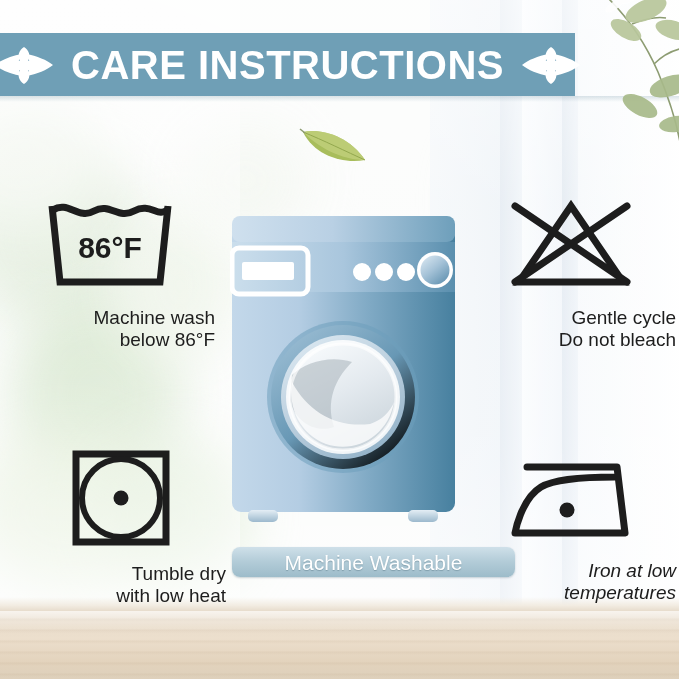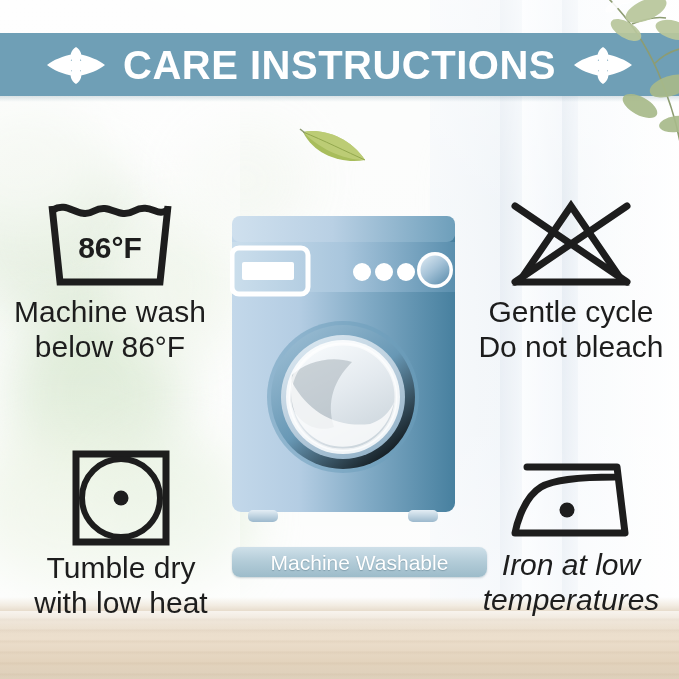--- a/index.html
+++ b/index.html
@@ -19,56 +19,56 @@
     position:absolute; left:0; right:0; bottom:0; height:68px;
     background:linear-gradient(180deg,#efe6da 0%, #e8dbc9 14%, #ecdfcd 40%, #e3d3bd 74%, #ded0bb 100%);
   }
   #floor-edge {
     position:absolute; left:0; right:0; bottom:68px; height:14px;
     background:linear-gradient(180deg,rgba(255,255,255,0) 0%, #f2ece2 60%, #e7dccc 100%);
   }
 
   
   #banner {
-    position:absolute; left:0; top:33px; width:679px; height:63px;
+    position:absolute; left:0; top:33px; width:575px; height:63px;
     background:#6f9fb6; z-index:6;
     display:flex; align-items:center; justify-content:center; gap:18px;
   }
   #banner-title {
     color:#ffffff; font-size:40px; font-weight:bold;
     letter-spacing:0.5px; line-height:1; white-space:nowrap;
     font-family:"Liberation Sans", sans-serif;
   }
   .orn { width:58px; height:46px; flex:none; }
   #banner-shadow {
     position:absolute; left:0; top:96px; width:679px; height:6px; z-index:5;
     background:linear-gradient(180deg,rgba(90,130,150,0.22),rgba(90,130,150,0));
   }
 
   
   .foliage { position:absolute; z-index:7; }
   #leaf-float { position:absolute; left:299px; top:122px; z-index:4; }
 
   
-  .sym-block { position:absolute; z-index:4; text-align:center; width:210px; }
+  .sym-block { position:absolute; z-index:4; text-align:right; width:210px; }
   .sym-ico { display:flex; justify-content:center; align-items:flex-end; }
   .sym-cap {
-    font-size:30px; color:#1d1d1d; line-height:1.17;
-    margin-top:2px; white-space:pre-line;
+    font-size:19px; color:#1d1d1d; line-height:1.17;
+    margin-top:15px; white-space:pre-line;
     font-family:"Liberation Sans", sans-serif;
   }
   #block-wash   { left:5px;   top:196px; }
   #block-bleach { left:466px; top:196px; }
   #block-dry    { left:16px;  top:448px; }
   #block-iron   { left:466px; top:455px;font-style:italic; }
 
   
   #machine { position:absolute; left:230px; top:212px; width:227px; height:325px; z-index:5; }
   #badge {
-    position:absolute; left:232px; top:547px; width:255px; height:30px; z-index:6;
+    position:absolute; left:232px; top:547px; width:283px; height:30px; z-index:6;
     border-radius:8px;
     background:linear-gradient(180deg,#cfe0e9 0%, #b3ccd8 48%, #9dbcca 100%);
     box-shadow:0 1px 2px rgba(80,110,125,0.3);
     display:flex; align-items:center; justify-content:center;
   }
   #badge-text {
     color:#ffffff; font-size:21px; line-height:1; white-space:nowrap;
     text-shadow:0 1px 1px rgba(95,125,140,0.55);
     font-family:"Liberation Sans", sans-serif;
   }

